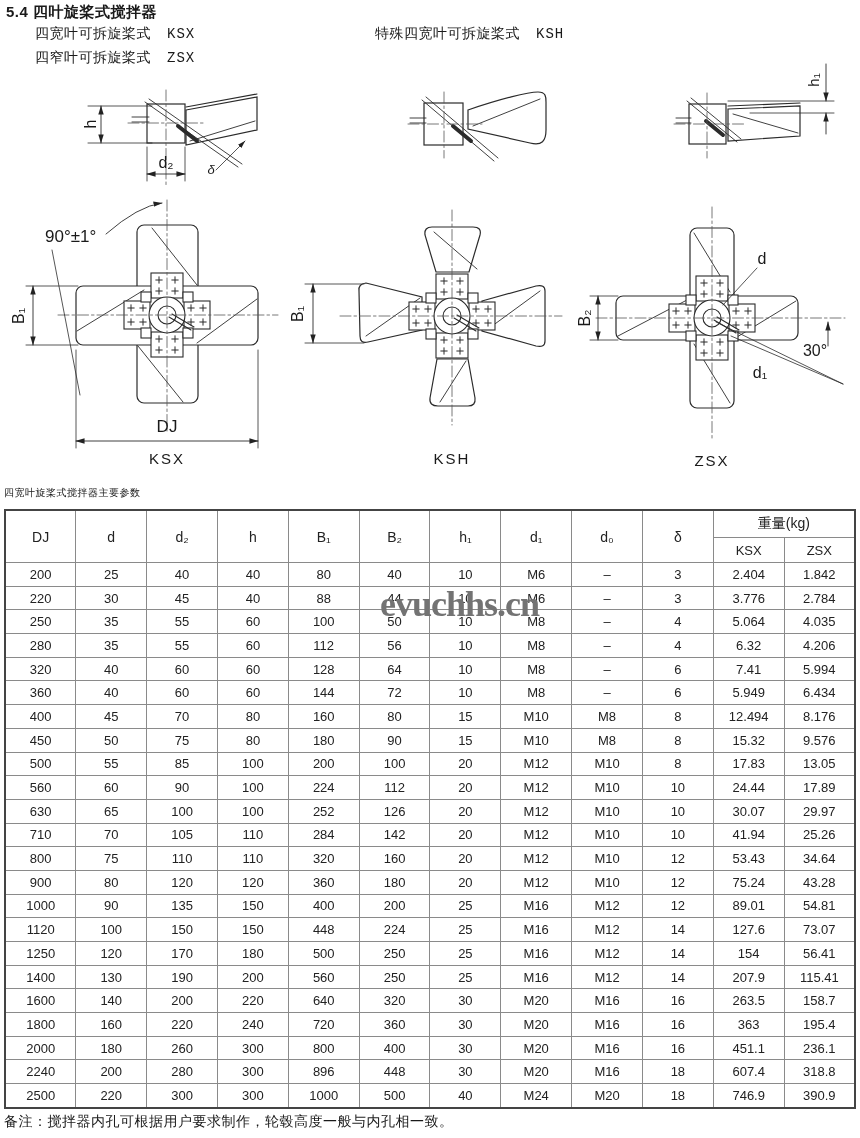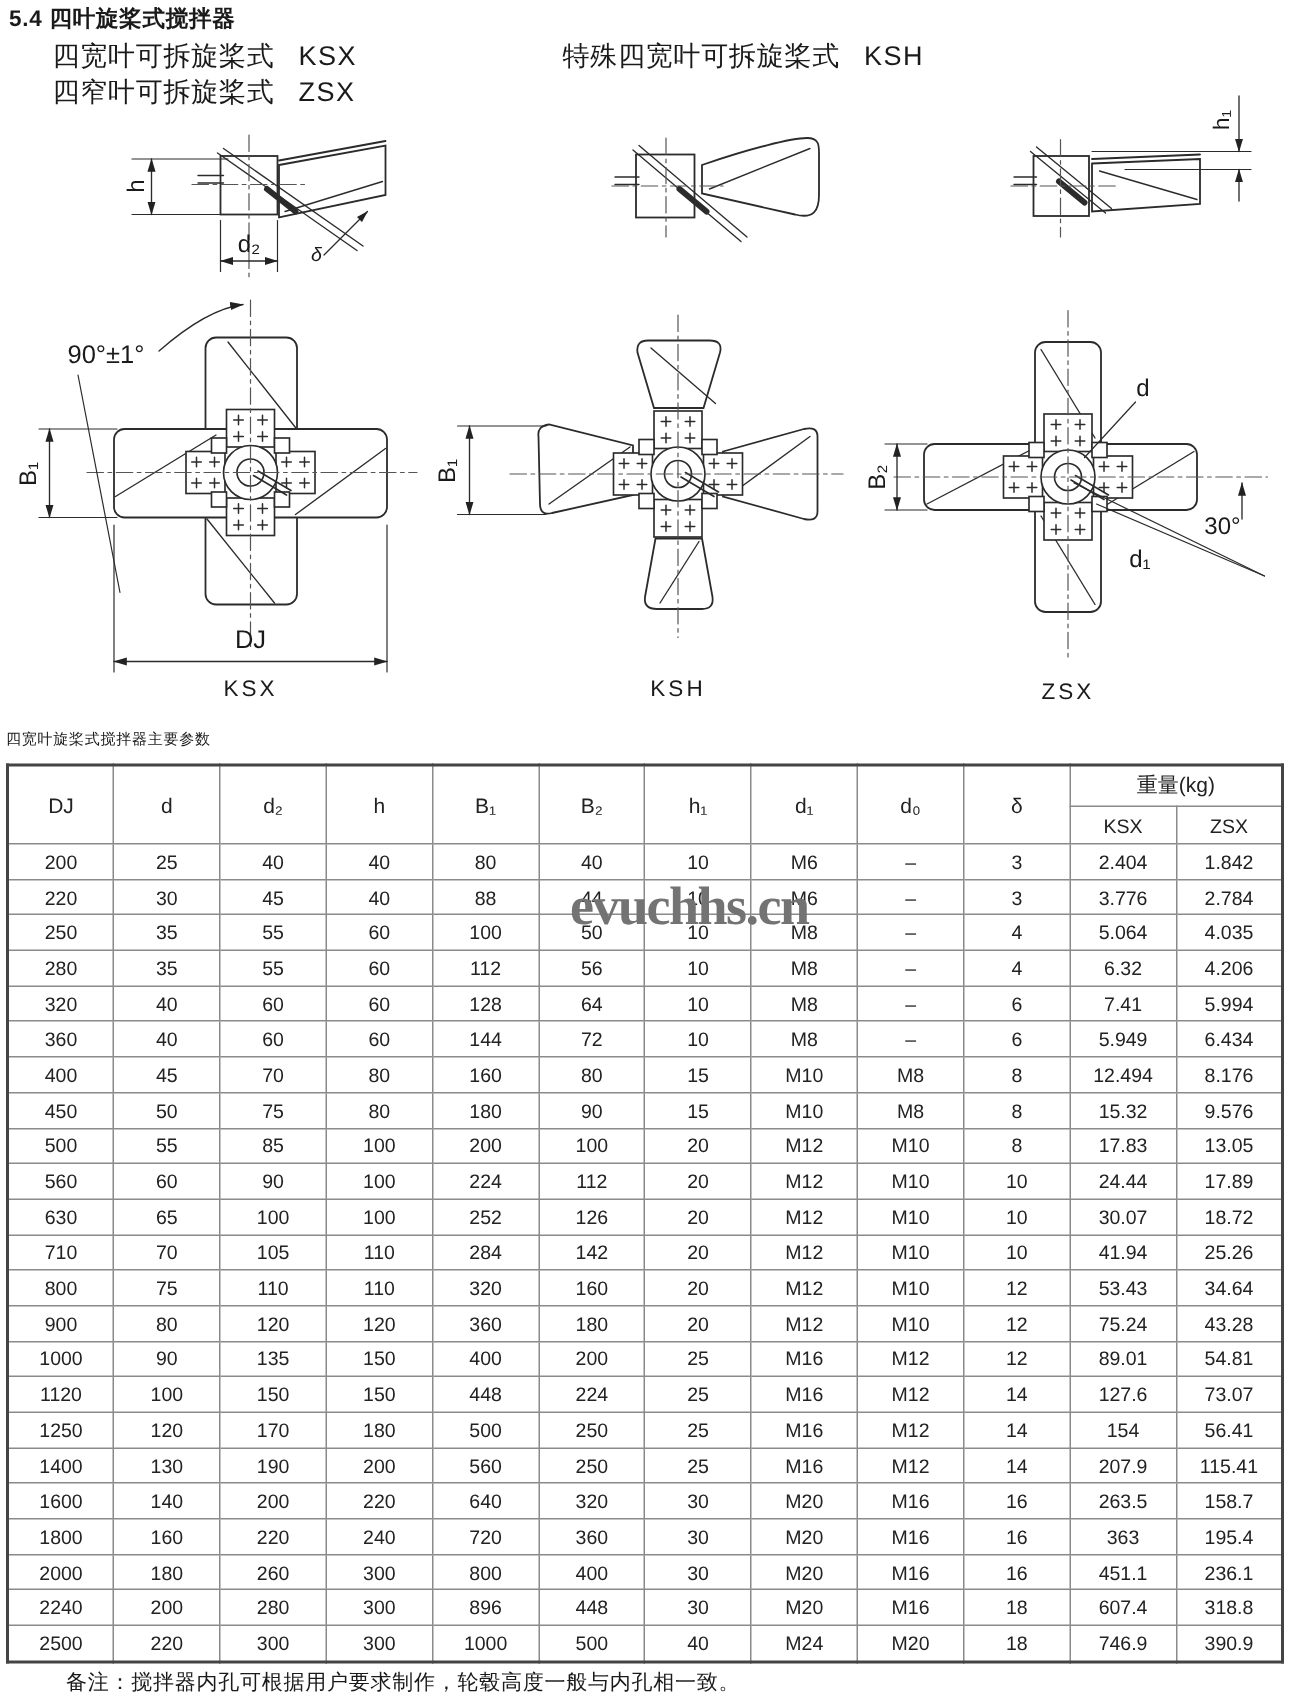--- a/index.html
+++ b/index.html
@@ -3,21 +3,21 @@
 <meta charset="utf-8">
 <style>
   html,body{margin:0;padding:0;}
   body{
     width:860px;height:1138px;position:relative;background:#ffffff;
     font-family:"Liberation Sans","DejaVu Sans",sans-serif;color:#1a1a1a;
     overflow:hidden;
   }
   .abs{position:absolute;}
   .section-title{left:6px;top:3px;font-size:15px;font-weight:bold;letter-spacing:.5px;}
-  .variant{font-size:18px;letter-spacing:.5px;}
+  .variant{font-size:14px;letter-spacing:.5px;font-family:Liberation Mono, monospace;}
   .variant .code{margin-left:16px;letter-spacing:1px;}
   #v1{left:35px;top:25px;}
   #v2{left:35px;top:49px;}
   #v3{left:375px;top:25px;}
   svg.drawings{left:0;top:0;}
   svg text{font-family:"Liberation Sans","DejaVu Sans",sans-serif;fill:#1a1a1a;}
   .table-title{left:4px;top:486px;font-size:10px;letter-spacing:.5px;}
   table.params{
     left:4px;top:509px;width:852px;border-collapse:collapse;table-layout:fixed;
     font-size:13px;position:absolute;border:2px solid #444;
@@ -26,21 +26,21 @@
     border:1px solid #8a8a8a;text-align:center;vertical-align:middle;
     padding:0;font-weight:normal;color:#222;
   }
   table.params thead th{font-size:14px;height:26px;}
   table.params tbody td{height:22.7px;}
   table.params thead tr.sub th{font-size:13px;height:24px;}
   .wm{
     left:380px;top:586px;font-size:36px;font-weight:bold;letter-spacing:-1px;
     white-space:nowrap;line-height:1;
   }
-  .note{left:4px;top:1113px;font-size:14px;letter-spacing:.5px;margin-left:40px;}
+  .note{left:4px;top:1113px;font-size:14px;letter-spacing:.5px;}
 </style>
 </head>
 <body>
 
 <div class="abs section-title">5.4 四叶旋桨式搅拌器</div>
 
 <div class="abs variant" id="v1">
   <span>四宽叶可拆旋桨式</span><span class="code">KSX</span>
 </div>
 <div class="abs variant" id="v2">
@@ -393,21 +393,21 @@
         <td>65</td>
         <td>100</td>
         <td>100</td>
         <td>252</td>
         <td>126</td>
         <td>20</td>
         <td>M12</td>
         <td>M10</td>
         <td>10</td>
         <td>30.07</td>
-        <td>18.72</td>
+        <td>29.97</td>
       </tr>
       <tr>
         <td>710</td>
         <td>70</td>
         <td>105</td>
         <td>110</td>
         <td>284</td>
         <td>142</td>
         <td>20</td>
         <td>M12</td>

